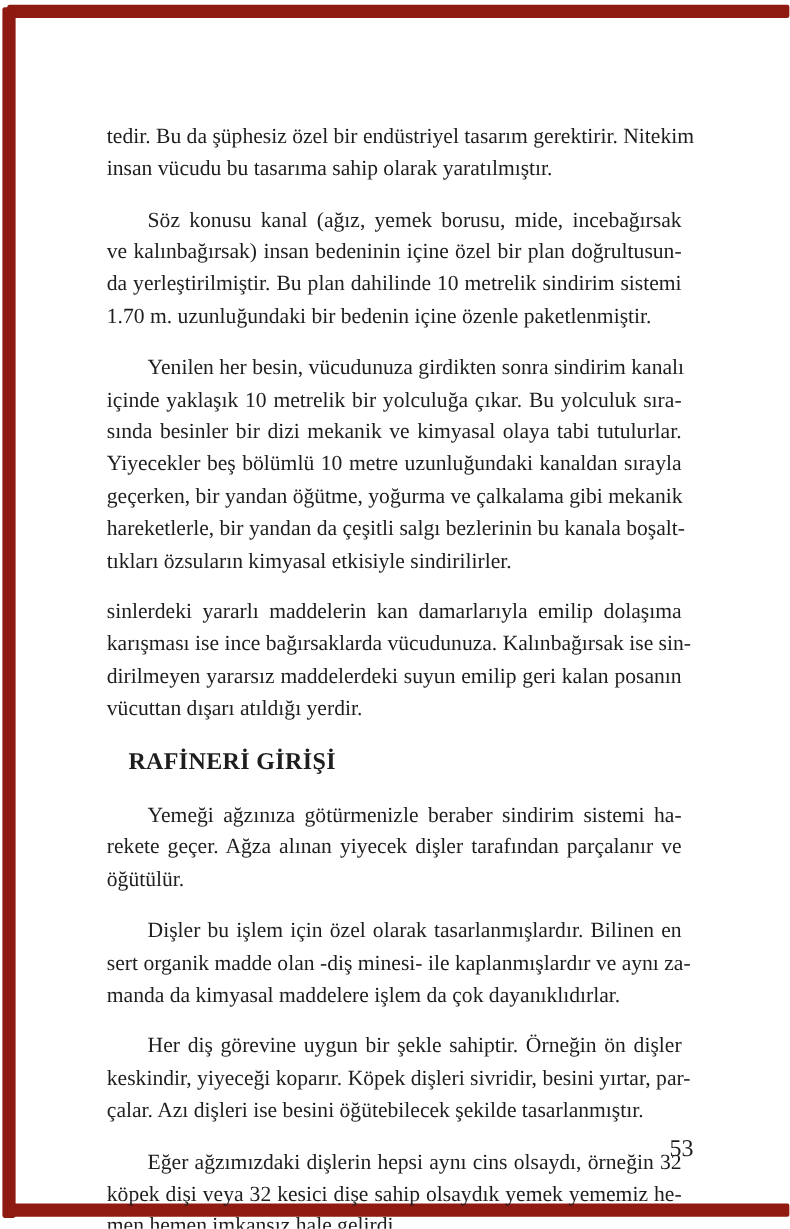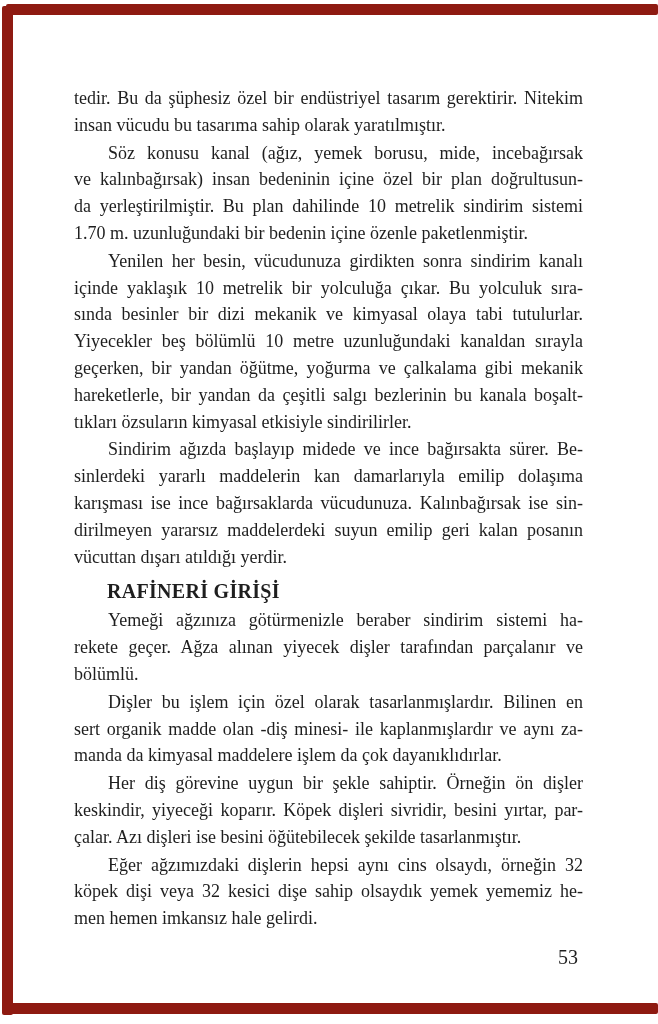--- a/index.html
+++ b/index.html
@@ -39,21 +39,21 @@
   }
   .text-column {
     position: absolute;
     left: 73px;
     top: 84px;
     width: 511px;
     font-size: 18px;
     line-height: 26.8px;
   }
   .para {
-    margin: 1px;
+    margin: 16px;
   }
   .line {
     white-space: nowrap;
     text-align: justify;
     text-align-last: justify;
   }
   .line.last {
     text-align: center;
     text-align-last: left;
   }
@@ -97,31 +97,30 @@
     <div class="para">
       <div class="line first">Yenilen her besin, vücudunuza girdikten sonra sindirim kanalı</div>
       <div class="line">içinde yaklaşık 10 metrelik bir yolculuğa çıkar. Bu yolculuk sıra-</div>
       <div class="line">sında besinler bir dizi mekanik ve kimyasal olaya tabi tutulurlar.</div>
       <div class="line">Yiyecekler beş bölümlü 10 metre uzunluğundaki kanaldan sırayla</div>
       <div class="line">geçerken, bir yandan öğütme, yoğurma ve çalkalama gibi mekanik</div>
       <div class="line">hareketlerle, bir yandan da çeşitli salgı bezlerinin bu kanala boşalt-</div>
       <div class="line last">tıkları özsuların kimyasal etkisiyle sindirilirler.</div>
     </div>
     <div class="para">
-      <div class="line first">Sindirim ağızda başlayıp midede ve ince bağırsakta sürer. Be-</div>
       <div class="line">sinlerdeki yararlı maddelerin kan damarlarıyla emilip dolaşıma</div>
       <div class="line">karışması ise ince bağırsaklarda vücudunuza. Kalınbağırsak ise sin-</div>
       <div class="line">dirilmeyen yararsız maddelerdeki suyun emilip geri kalan posanın</div>
       <div class="line last">vücuttan dışarı atıldığı yerdir.</div>
     </div>
     <div class="heading">RAFİNERİ GİRİŞİ</div>
     <div class="para">
       <div class="line first">Yemeği ağzınıza götürmenizle beraber sindirim sistemi ha-</div>
       <div class="line">rekete geçer. Ağza alınan yiyecek dişler tarafından parçalanır ve</div>
-      <div class="line last">bölümlü.</div>
+      <div class="line last">öğütülür.</div>
     </div>
     <div class="para">
       <div class="line first">Dişler bu işlem için özel olarak tasarlanmışlardır. Bilinen en</div>
       <div class="line">sert organik madde olan -diş minesi- ile kaplanmışlardır ve aynı za-</div>
       <div class="line last">manda da kimyasal maddelere işlem da çok dayanıklıdırlar.</div>
     </div>
     <div class="para">
       <div class="line first">Her diş görevine uygun bir şekle sahiptir. Örneğin ön dişler</div>
       <div class="line">keskindir, yiyeceği koparır. Köpek dişleri sivridir, besini yırtar, par-</div>
       <div class="line last">çalar. Azı dişleri ise besini öğütebilecek şekilde tasarlanmıştır.</div>

